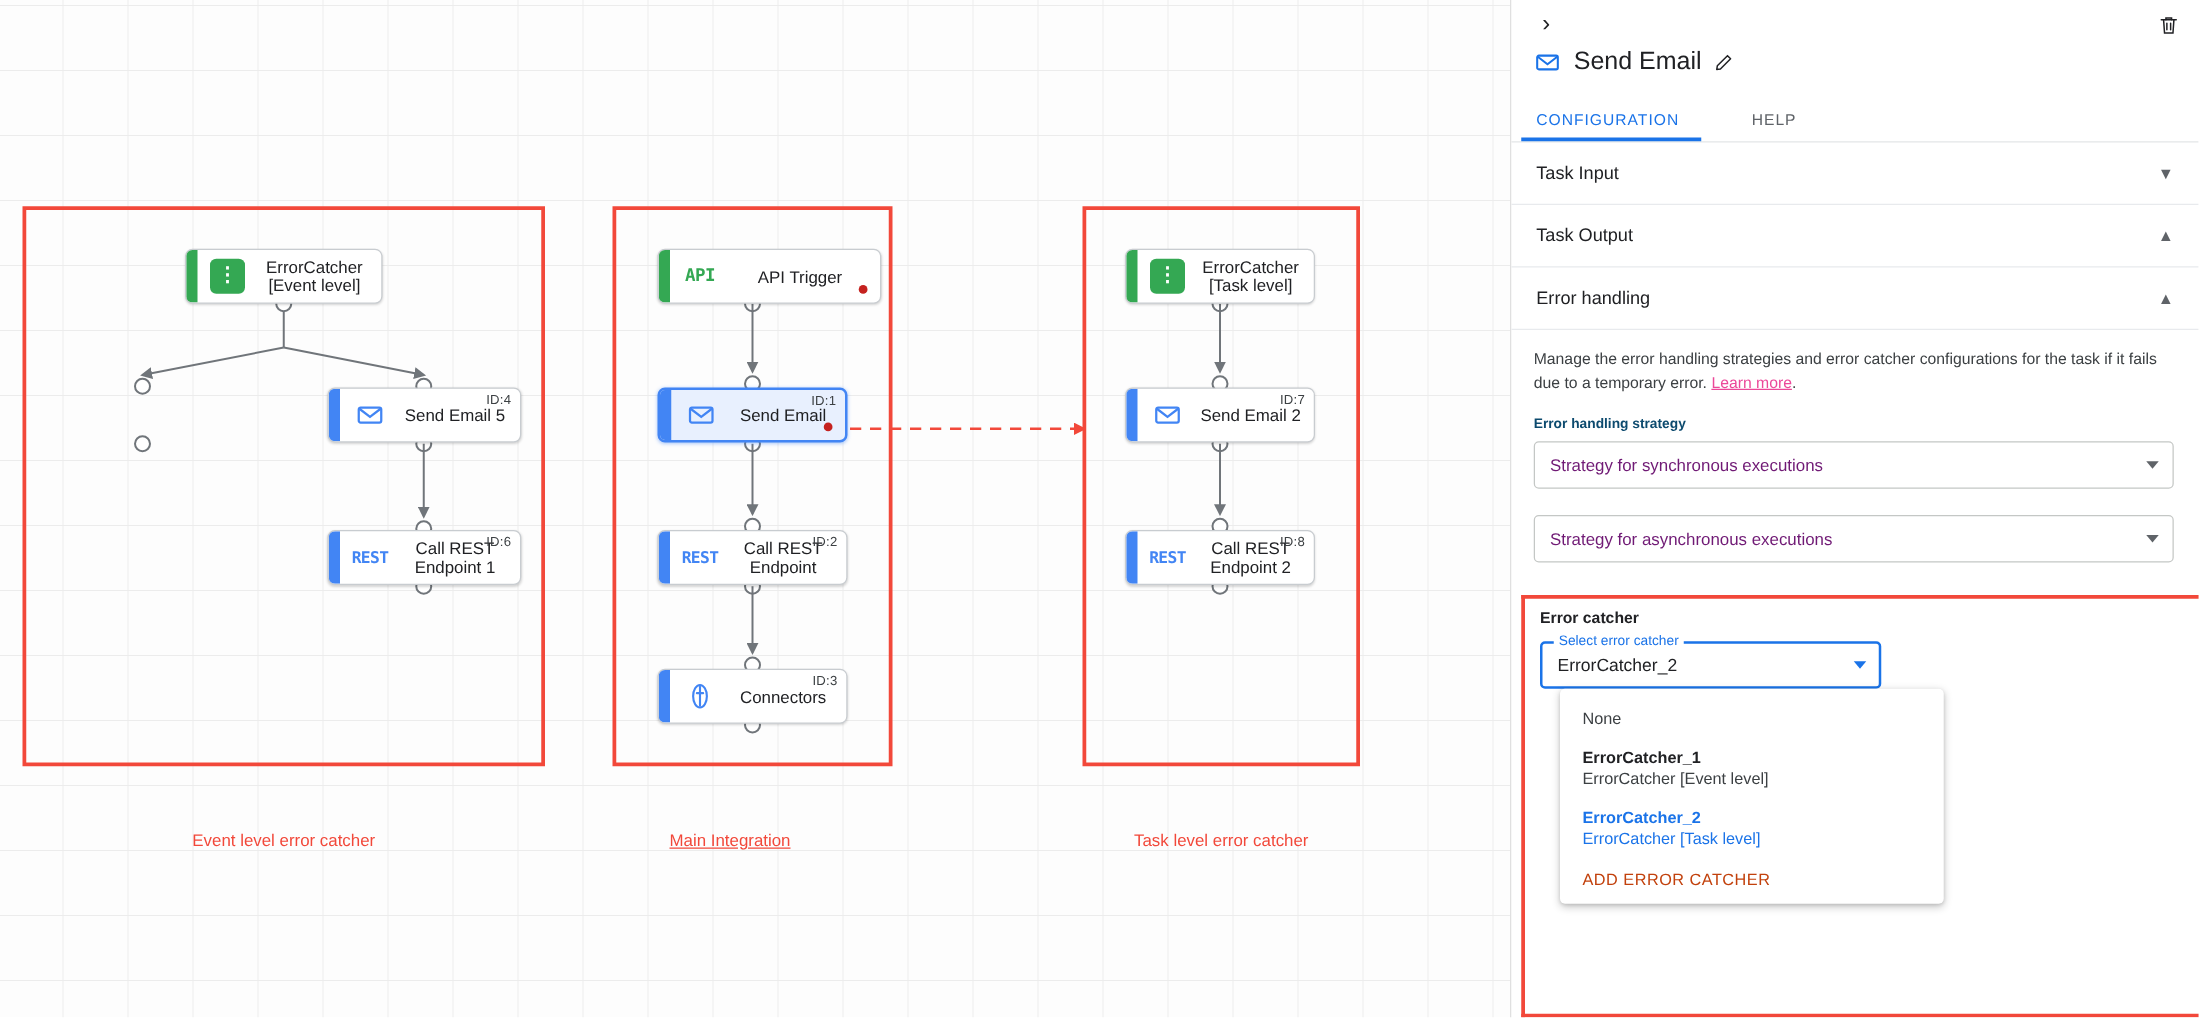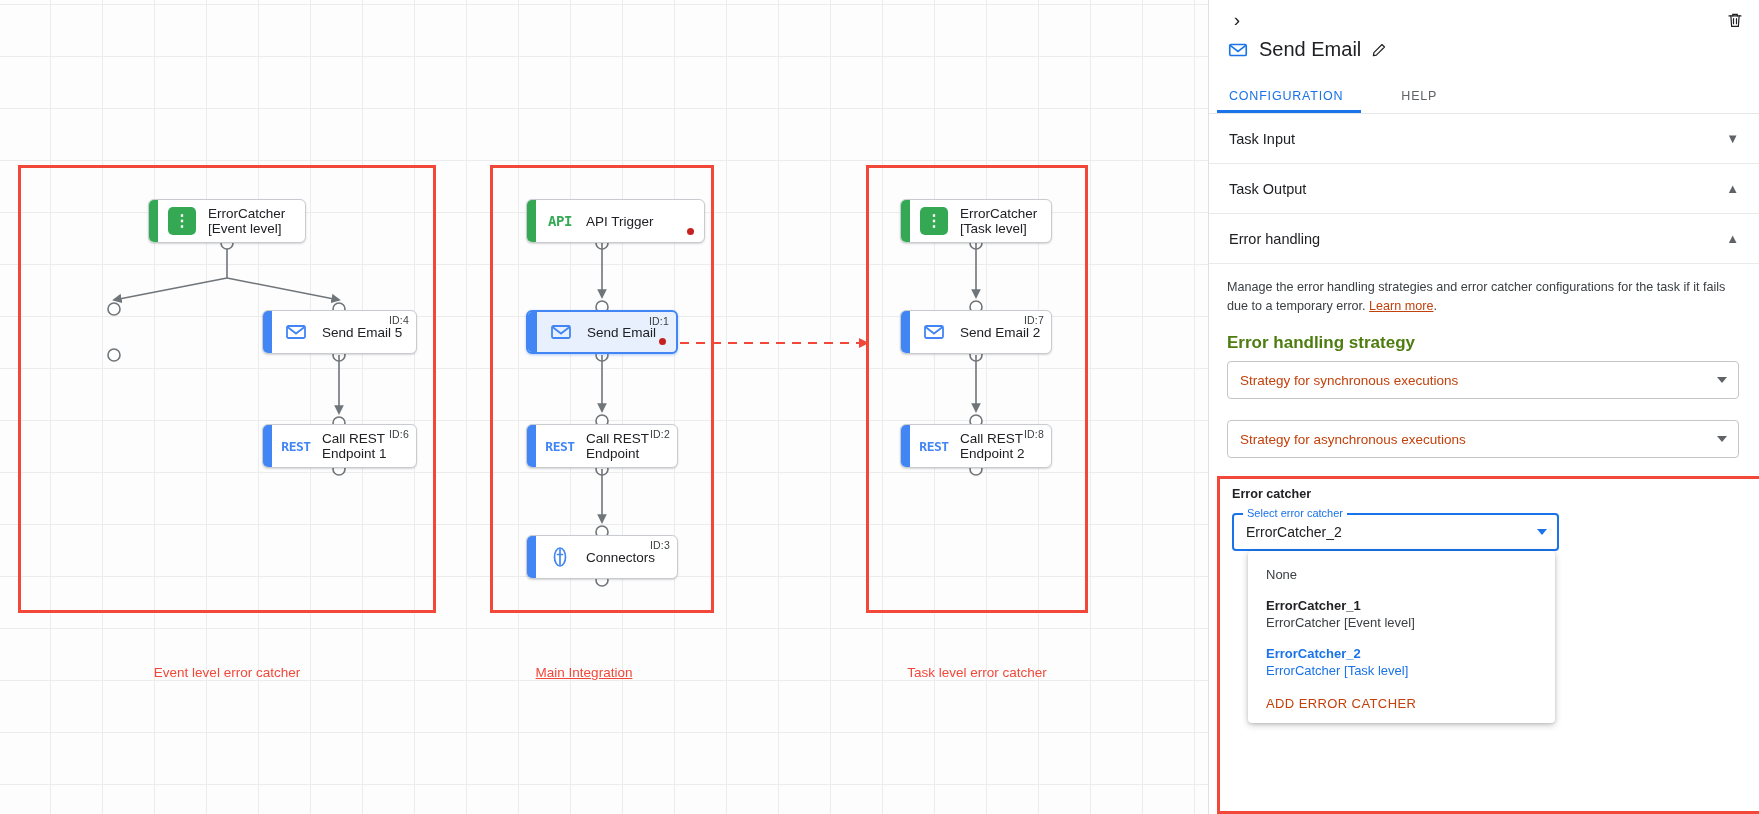--- a/index.html
+++ b/index.html
@@ -62,20 +62,21 @@
     display: flex; align-items: center; justify-content: center;
   }
   .node .ico svg { display: block; }
   .node .label {
     flex: 1 1 auto;
     padding: 0 10px 0 11px;
     font-size: 13.5px;
     color: #202124;
     line-height: 15px;
     white-space: pre-line;
+    text-align: center;
   }
   .node .idtag {
     position: absolute;
     right: 7px; top: 3px;
     font-size: 10.5px;
     color: #3c4043;
     letter-spacing: .2px;
   }
   .node.selected {
     background: #e8f0fe;
@@ -152,32 +153,32 @@
     padding: 0 20px 0 20px;
     height: 50px;
     border-bottom: 1px solid #e8eaed;
     cursor:pointer;
   }
   .section-head .stitle { font-size: 14.5px; color:#202124; font-weight:500; }
   .caret { color:#5f6368; font-size:13px; }
 
   .section-body { padding: 14px 20px 0 18px; }
   .desc { font-size: 12.6px; color:#3c4043; line-height: 19px; }
-  .desc a { color:#c2410c; text-decoration: underline; }
-  .field-label { font-size: 17px; color:#4d7c0f; font-weight:bold; margin: 17px 0 8px 0; }
+  .desc a { color:#ec4899; text-decoration: underline; }
+  .field-label { font-size: 11px; color:#0c4a6e; font-weight:bold; margin: 17px 0 8px 0; }
 
   .select {
     position: relative;
     height: 38px;
     border: 1px solid #c4c7c5;
     border-radius: 4px;
     display:flex; align-items:center;
     padding: 0 12px;
     font-size: 13.5px;
-    color: #c2410c;
+    color: #701a75;
     background:#fff;
     cursor: pointer;
   }
   .select .arr {
     position:absolute; right: 11px; top: 50%; transform: translateY(-50%);
     width: 0;height:0; border-left:5px solid transparent; border-right:5px solid transparent;
     border-top:6px solid #5f6368;
   }
 
   
@@ -185,21 +186,21 @@
     position:absolute;
     left: 8px; top: 476px;
     width: 543px; height: 338px;
     border: 3px solid #f2483a;
     border-right: none;
   }
   .ec-label { position:absolute; left: 12px; top: 8px; font-size:12.6px; color:#202124; font-weight:bold; }
 
   .outlined-select {
     position:absolute; left: 12px; top: 34px;
-    width: 327px; height: 38px;
+    width: 273px; height: 38px;
     border: 2px solid #1a73e8;
     border-radius: 4px;
     background:#fff;
     display:flex; align-items:center;
     padding: 0 12px;
     font-size: 14px; color:#202124;
     cursor:pointer;
   }
   .outlined-select .legend {
     position:absolute; left: 9px; top: -8px;

